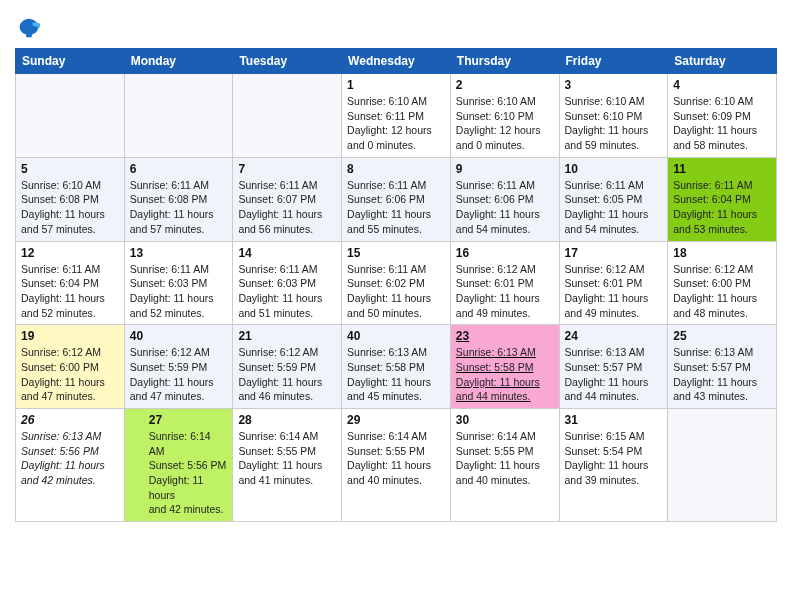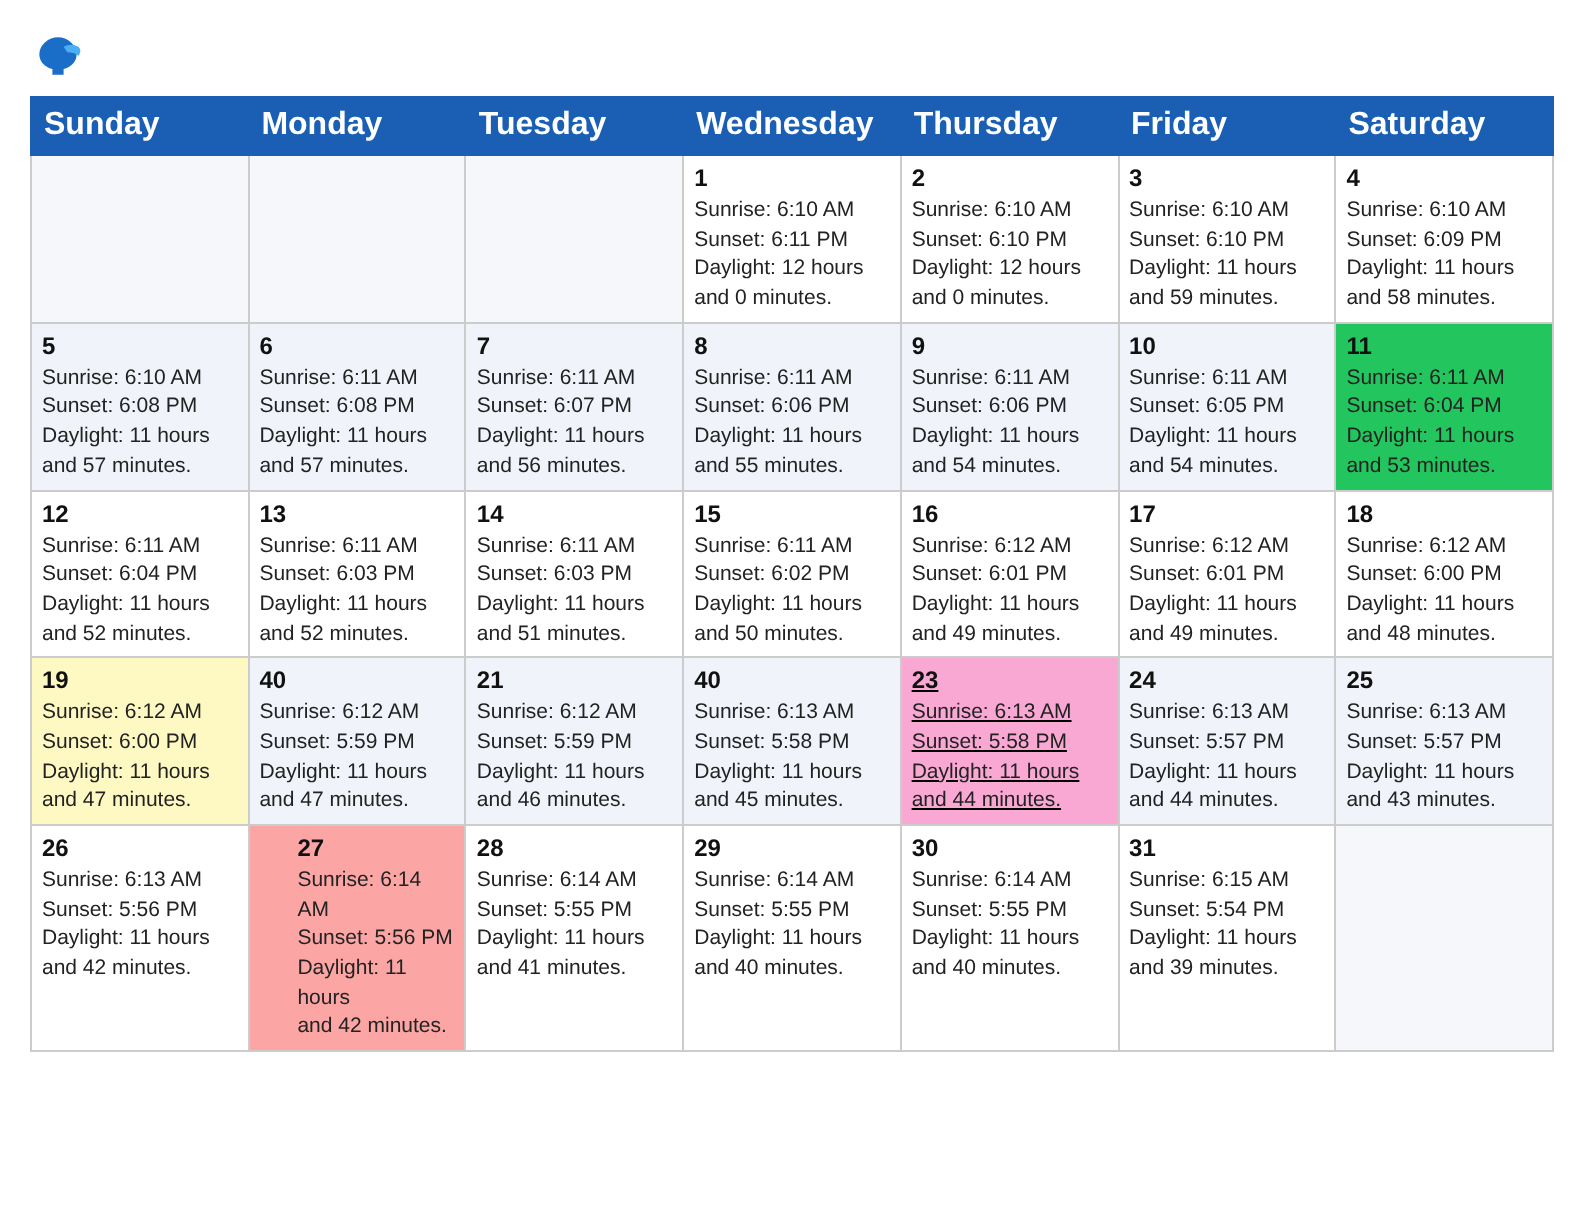--- a/index.html
+++ b/index.html
@@ -54,21 +54,21 @@
       width: 100%;
       border-collapse: collapse;
       margin-top: 6px;
       font-size: 11px;
     }
     .calendar th {
       background: #1a5fb4;
       color: #fff;
       text-align: left;
       padding: 5px 6px;
-      font-size: 16px;
+      font-size: 12px;
       font-weight: bold;
       border: 1px solid #1a5fb4;
     }
     .calendar td {
       border: 1px solid #ccc;
       vertical-align: top;
       padding: 4px 5px;
       width: calc(100% / 7);
       min-height: 80px;
       background: #fff;
@@ -167,21 +167,21 @@
             <div class="day-info">Sunrise: 6:11 AM<br>Sunset: 6:06 PM<br>Daylight: 11 hours<br>and 55 minutes.</div>
           </td>
           <td style="background: rgb(240, 244, 250);">
             <div class="day-num">9</div>
             <div class="day-info">Sunrise: 6:11 AM<br>Sunset: 6:06 PM<br>Daylight: 11 hours<br>and 54 minutes.</div>
           </td>
           <td style="background: rgb(240, 244, 250);">
             <div class="day-num">10</div>
             <div class="day-info">Sunrise: 6:11 AM<br>Sunset: 6:05 PM<br>Daylight: 11 hours<br>and 54 minutes.</div>
           </td>
-          <td style="background: #22c55e;">
+          <td style="background: #84cc16;">
             <div class="day-num">11</div>
             <div class="day-info">Sunrise: 6:11 AM<br>Sunset: 6:04 PM<br>Daylight: 11 hours<br>and 53 minutes.</div>
           </td>
         </tr>
         <tr>
           <td style="background: rgb(255, 255, 255);">
             <div class="day-num">12</div>
             <div class="day-info">Sunrise: 6:11 AM<br>Sunset: 6:04 PM<br>Daylight: 11 hours<br>and 52 minutes.</div>
           </td>
           <td style="background: rgb(255, 255, 255);">
@@ -233,25 +233,25 @@
           <td style="background: rgb(240, 244, 250);">
             <div class="day-num">24</div>
             <div class="day-info">Sunrise: 6:13 AM<br>Sunset: 5:57 PM<br>Daylight: 11 hours<br>and 44 minutes.</div>
           </td>
           <td style="background: rgb(240, 244, 250);">
             <div class="day-num">25</div>
             <div class="day-info">Sunrise: 6:13 AM<br>Sunset: 5:57 PM<br>Daylight: 11 hours<br>and 43 minutes.</div>
           </td>
         </tr>
         <tr>
-          <td style="background: rgb(255, 255, 255);">
+          <td style="background: rgb(255, 255, 255); font-style: italic;">
             <div class="day-num">26</div>
             <div class="day-info">Sunrise: 6:13 AM<br>Sunset: 5:56 PM<br>Daylight: 11 hours<br>and 42 minutes.</div>
           </td>
-          <td style="background: #fca5a5; padding-left: 24px;">
+          <td style="background: #bef264; padding-left: 24px;">
             <div class="day-num">27</div>
             <div class="day-info">Sunrise: 6:14 AM<br>Sunset: 5:56 PM<br>Daylight: 11 hours<br>and 42 minutes.</div>
           </td>
           <td style="background: rgb(255, 255, 255);">
             <div class="day-num">28</div>
             <div class="day-info">Sunrise: 6:14 AM<br>Sunset: 5:55 PM<br>Daylight: 11 hours<br>and 41 minutes.</div>
           </td>
           <td style="background: rgb(255, 255, 255);">
             <div class="day-num">29</div>
             <div class="day-info">Sunrise: 6:14 AM<br>Sunset: 5:55 PM<br>Daylight: 11 hours<br>and 40 minutes.</div>

